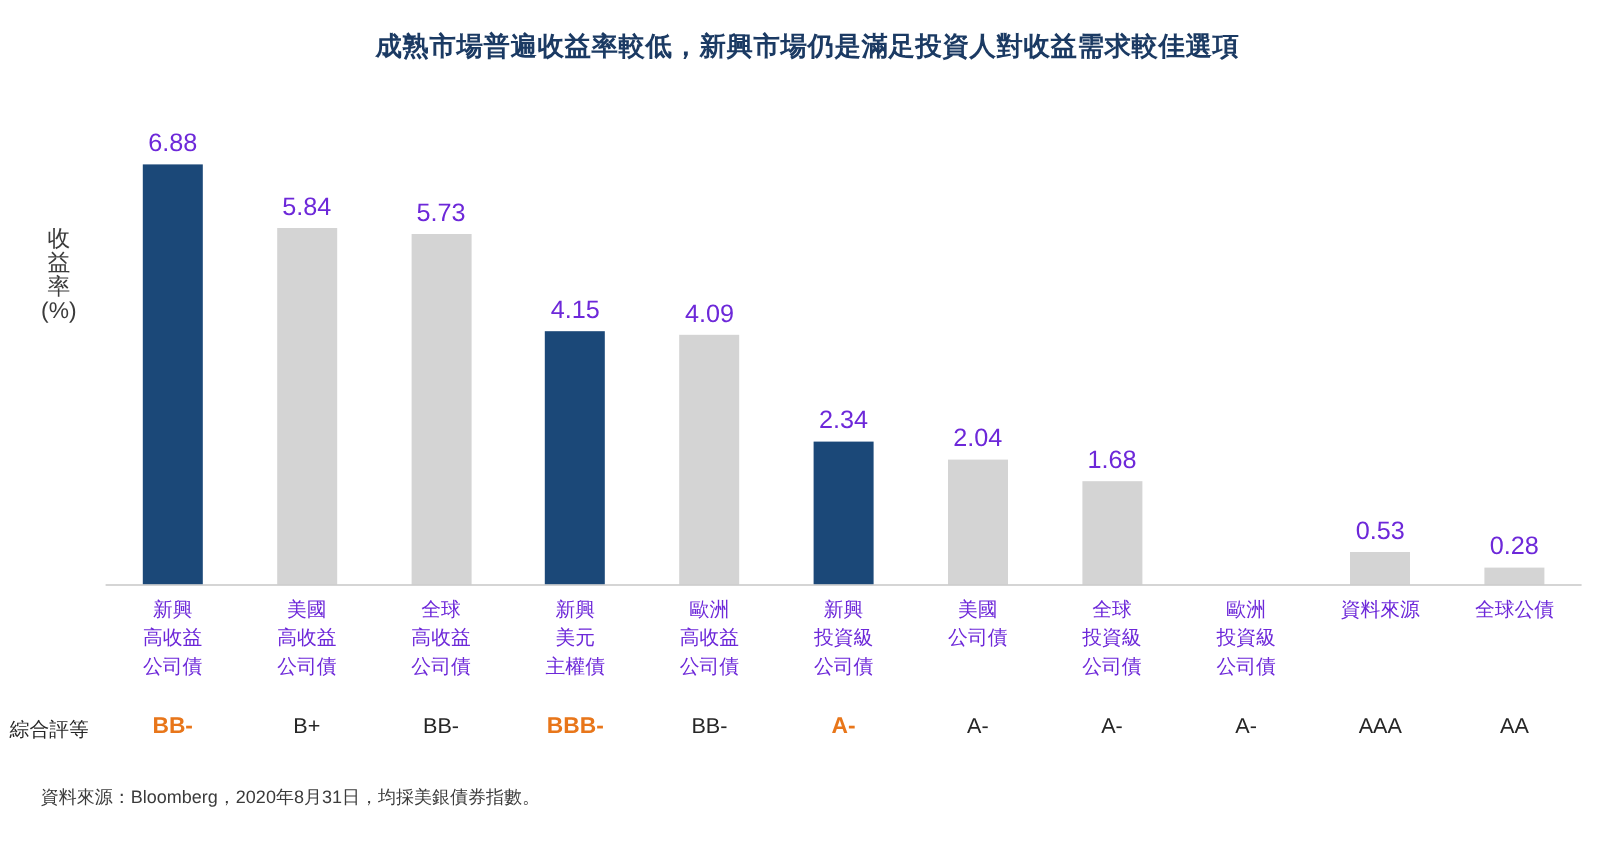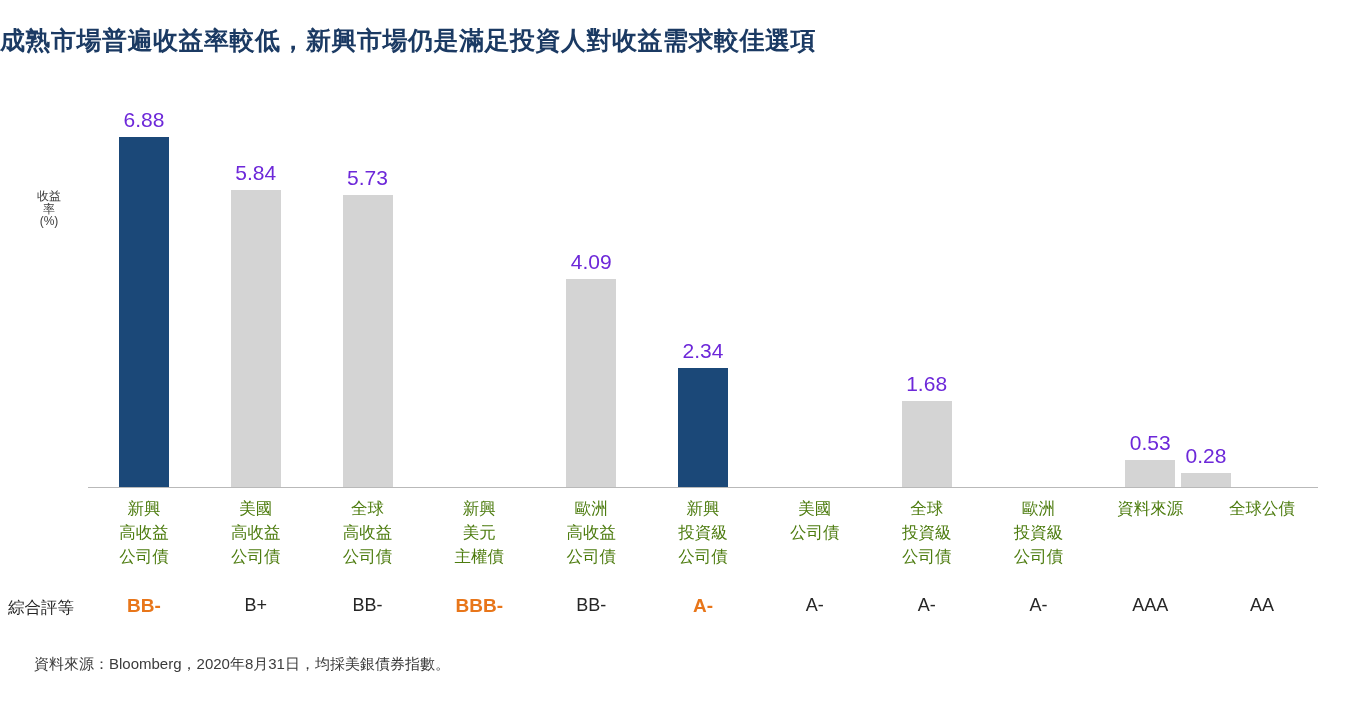--- a/index.html
+++ b/index.html
@@ -19,32 +19,33 @@
     position: relative;
     width: 1346px;
     height: 708px;
   }
   
   .chart-title {
     position: absolute;
     top: 24px;
     left: 0;
     width: 1346px;
-    font-size: 25px;
+    text-align: center;
+    font-size: 22px;
     font-weight: bold;
     color: #1b3a63;
     letter-spacing: 0.5px;
   }
   
   .y-axis-label {
     position: absolute;
     left: 34px;
     top: 190px;
     width: 30px;
-    font-size: 12px;
+    font-size: 19px;
     color: #3b3b3b;
     line-height: 1.05;
     text-align: center;
     letter-spacing: 0px;
   }
   
   .plot-area {
     position: absolute;
     left: 88px;
     top: 100px;
@@ -87,21 +88,21 @@
     top: 497px;
     width: 1230px;
     height: 90px;
   }
   .cat-col {
     position: absolute;
     top: 0;
     width: 111.8px;
     text-align: center;
     font-size: 16.5px;
-    color: #4d7c0f;
+    color: #6d28d9;
     line-height: 1.45;
   }
   
   .rating-title {
     position: absolute;
     left: 8px;
     top: 597px;
     font-size: 16.5px;
     color: #262626;
     width: 110px;
@@ -151,37 +152,45 @@
         <div class="bar-value" style="bottom: 355.337px;">6.88</div>
       </div>
       <div class="bar-col" style="left: 111.818px; width: 111.818px;">
         <div class="bar" style="height: 297.379px; background: rgb(212, 212, 212);"></div>
         <div class="bar-value" style="bottom: 302.379px;">5.84</div>
       </div>
       <div class="bar-col" style="left: 223.636px; width: 111.818px;">
         <div class="bar" style="height: 291.778px; background: rgb(212, 212, 212);"></div>
         <div class="bar-value" style="bottom: 296.778px;">5.73</div>
       </div>
+      <div class="bar-col" style="left: 335.455px; width: 111.818px;">
+        <div class="bar" style="height: 211.322px; background: rgb(27, 72, 120);"></div>
+        <div class="bar-value" style="bottom: 216.322px;">4.15</div>
+      </div>
       <div class="bar-col" style="left: 447.273px; width: 111.818px;">
         <div class="bar" style="height: 208.267px; background: rgb(212, 212, 212);"></div>
         <div class="bar-value" style="bottom: 213.267px; margin-top: 24px;">4.09</div>
       </div>
       <div class="bar-col" style="left: 559.091px; width: 111.818px;">
         <div class="bar" style="height: 119.155px; background: rgb(27, 72, 120);"></div>
         <div class="bar-value" style="bottom: 124.155px;">2.34</div>
       </div>
+      <div class="bar-col" style="left: 670.909px; width: 111.818px;">
+        <div class="bar" style="height: 103.879px; background: rgb(212, 212, 212);"></div>
+        <div class="bar-value" style="bottom: 108.879px;">2.04</div>
+      </div>
       <div class="bar-col" style="left: 782.727px; width: 111.818px;">
         <div class="bar" style="height: 85.5474px; background: rgb(212, 212, 212);"></div>
         <div class="bar-value" style="bottom: 90.5474px;">1.68</div>
       </div>
       <div class="bar-col" style="left: 1006.36px; width: 111.818px;">
         <div class="bar" style="height: 26.9882px; background: rgb(212, 212, 212);"></div>
         <div class="bar-value" style="bottom: 31.9882px;">0.53</div>
       </div>
-      <div class="bar-col" style="left: 1062px; width: 111.818px;">
+      <div class="bar-col" style="left: 1118px; width: 111.818px;">
         <div class="bar" style="height: 14.2579px; background: rgb(212, 212, 212);"></div>
         <div class="bar-value" style="bottom: 19.2579px;">0.28</div>
       </div>
     </div>
   <div class="baseline"></div>
 
   <div class="cat-row" id="cat-row">
       <div class="cat-col" style="left: 0px; width: 111.818px;">
         <div>新興</div>
         <div>高收益</div>

